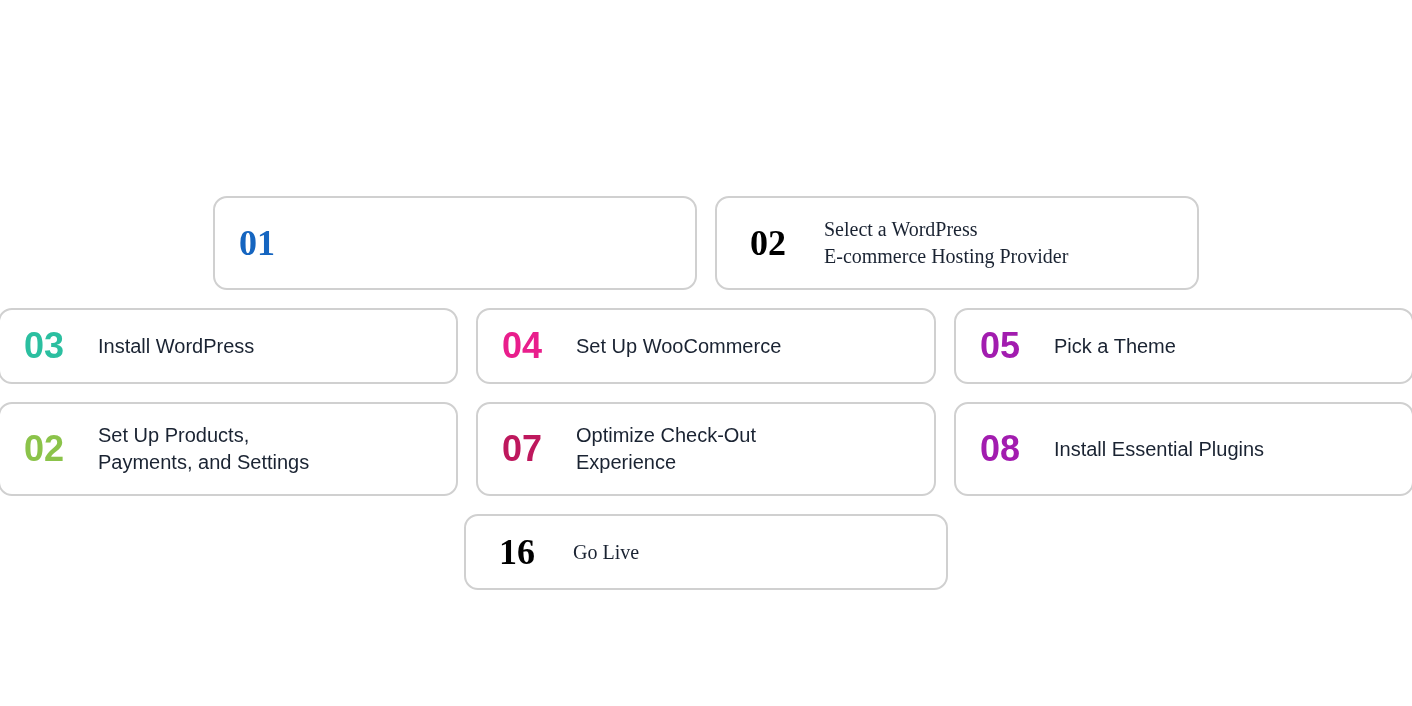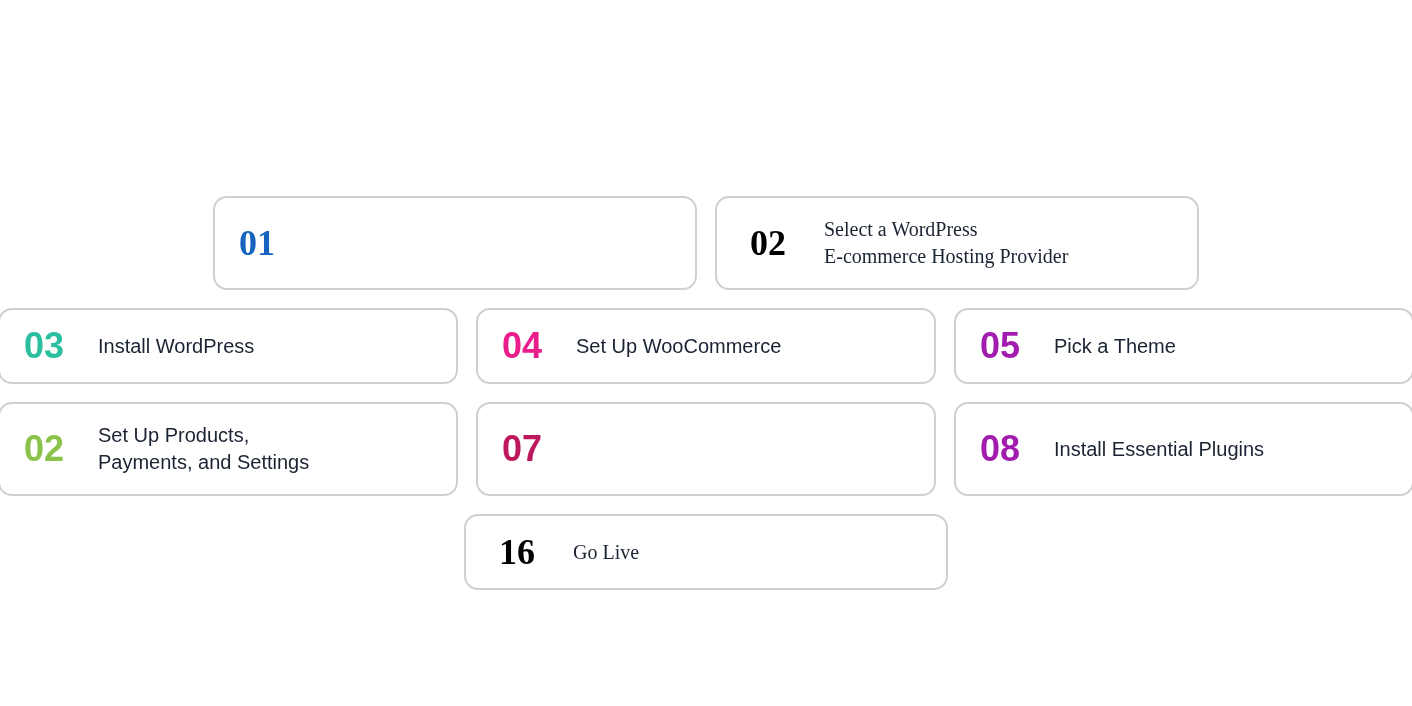--- a/index.html
+++ b/index.html
@@ -123,20 +123,21 @@
       </div>
     </div>
 
     <div class="row">
       <div class="step-card medium">
         <span class="step-number color-lime">02</span>
         <span class="step-label">Set Up Products,<br>Payments, and Settings</span>
       </div>
       <div class="step-card medium">
         <span class="step-number color-purple">07</span>
+        <span class="step-label">Optimize Check-Out<br>Experience</span>
       </div>
       <div class="step-card medium">
         <span class="step-number color-indigo">08</span>
         <span class="step-label">Install Essential Plugins</span>
       </div>
     </div>
 
     <div class="row">
       <div class="step-card wide">
         <span class="step-number color-yellow">16</span>

